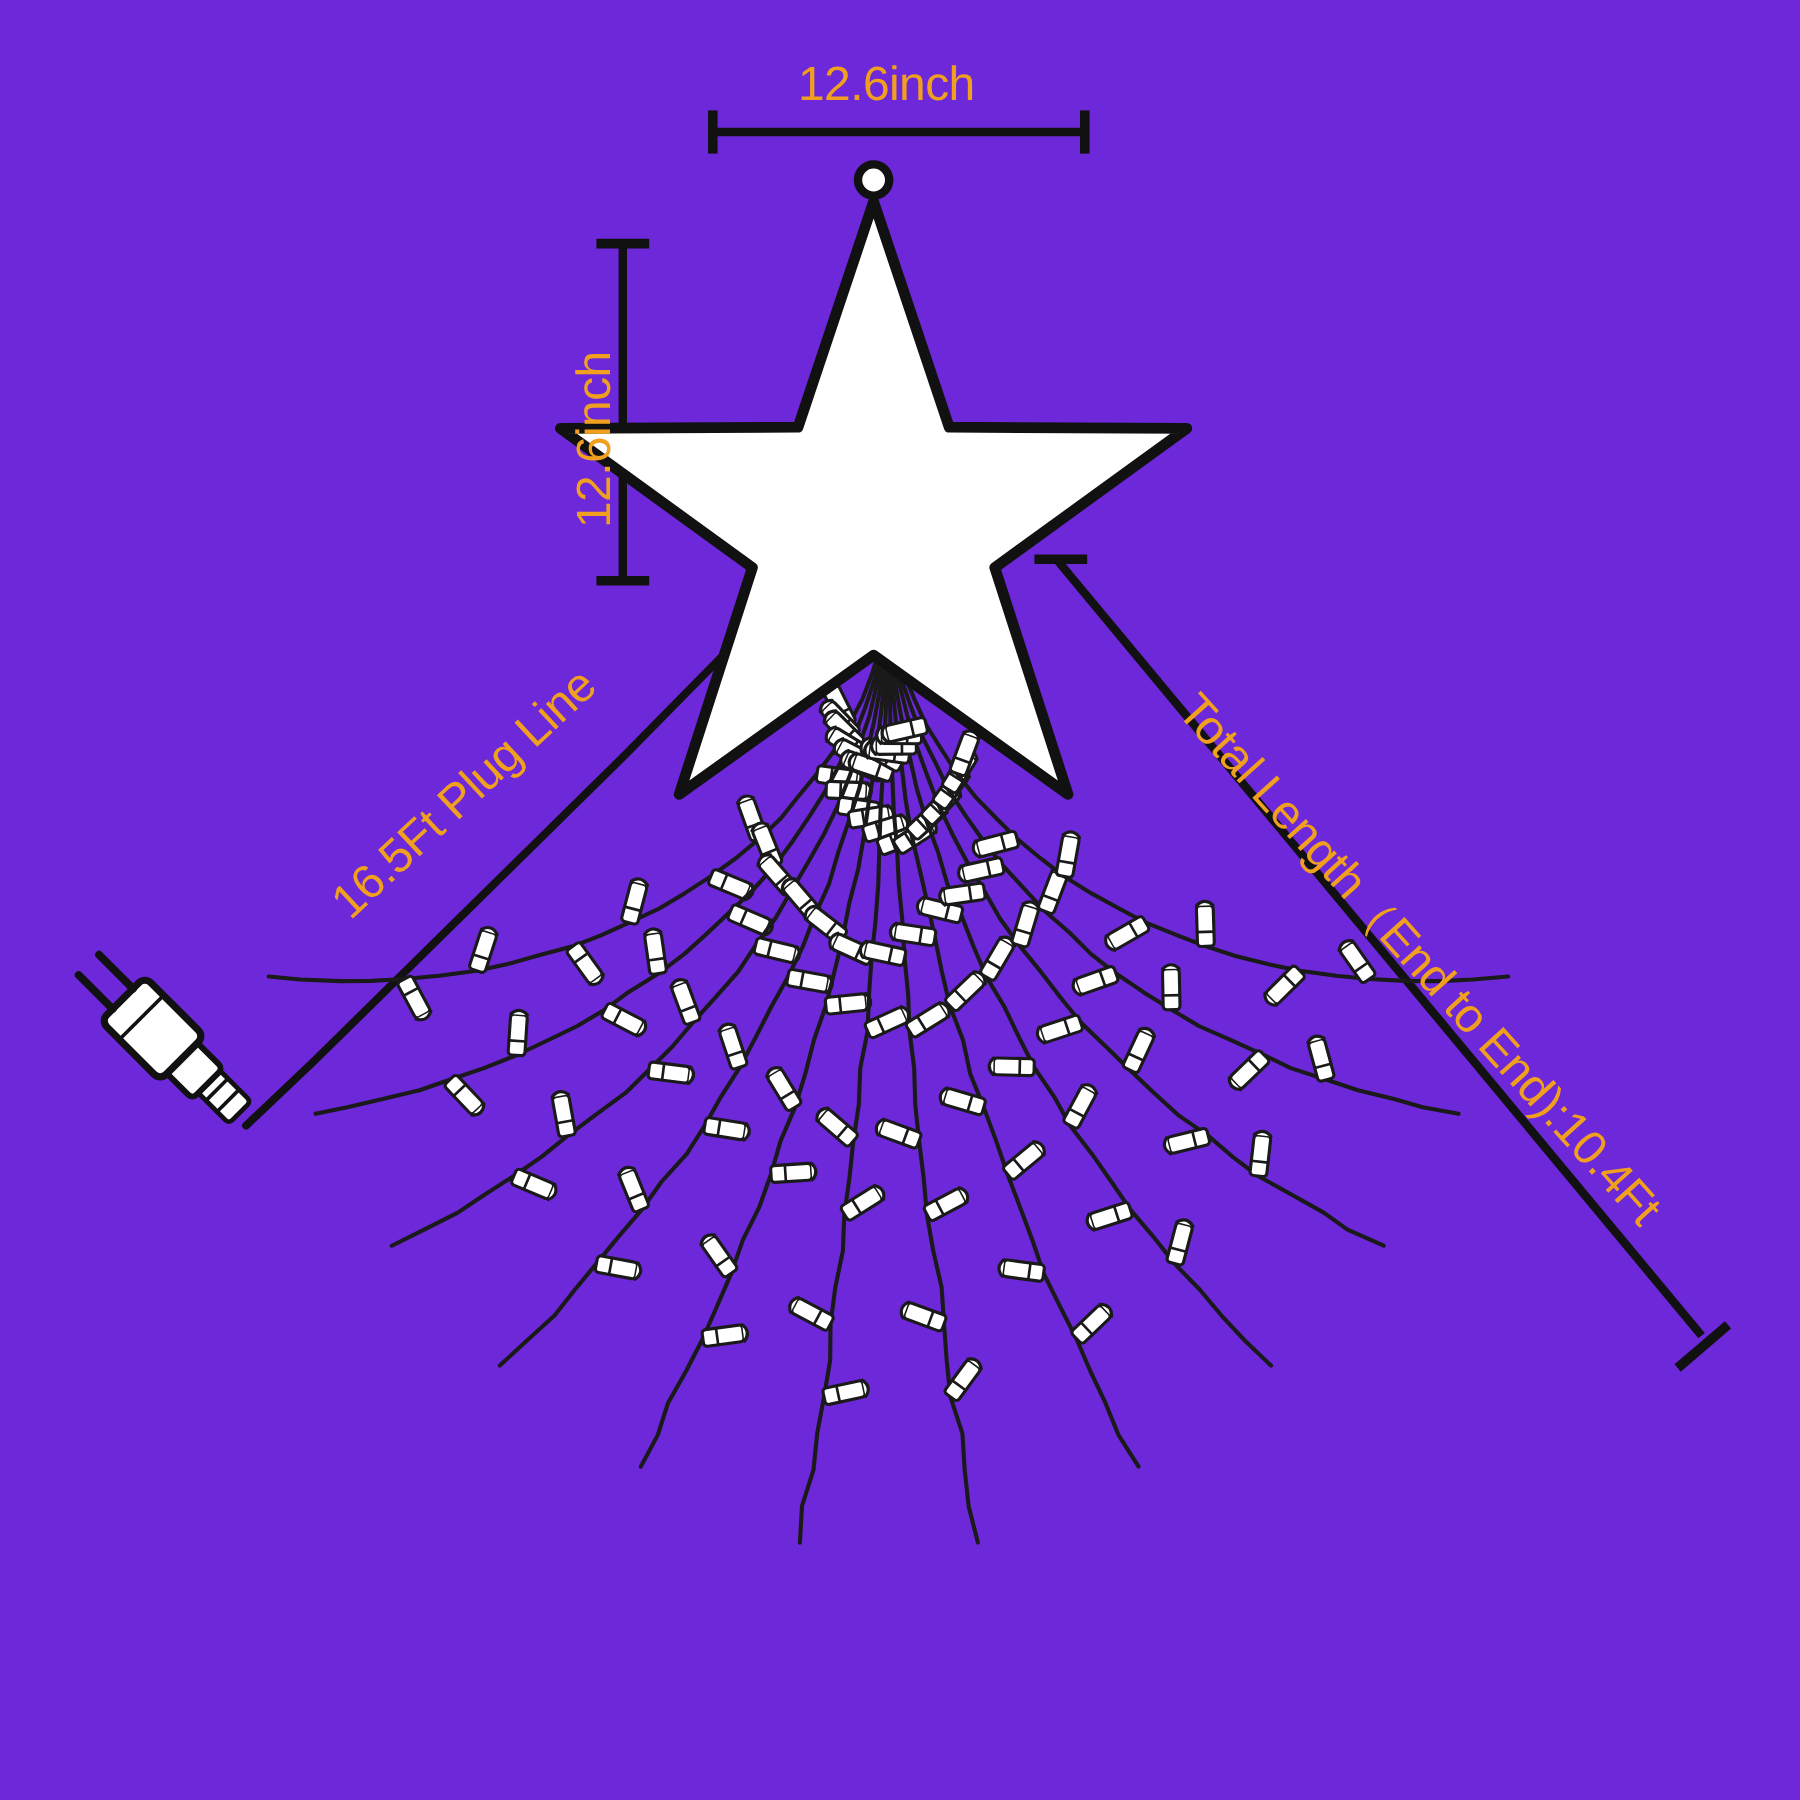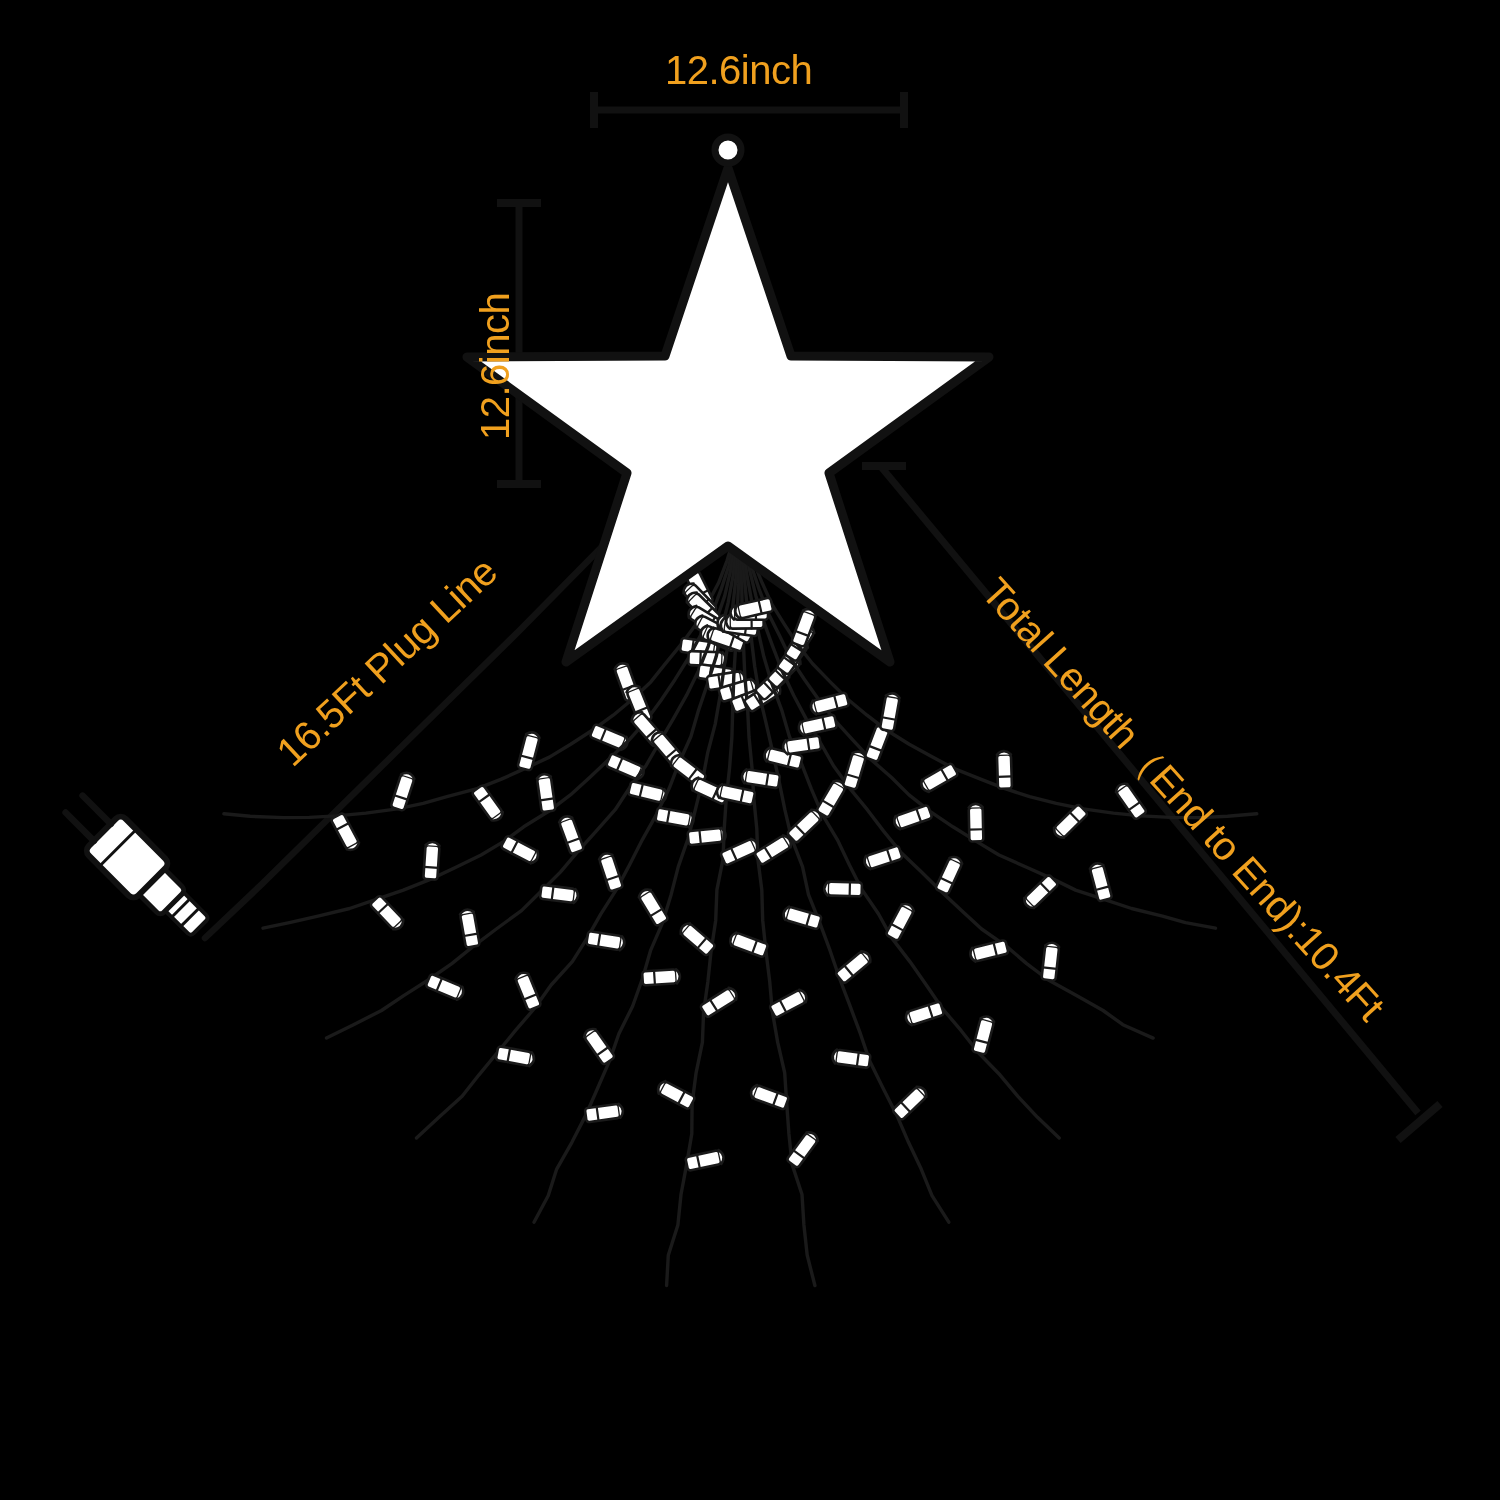--- a/index.html
+++ b/index.html
@@ -12,21 +12,21 @@
     width: 1500px;
     height: 1500px;
     font-family: "Liberation Sans", sans-serif;
     overflow: hidden;
     position: relative;
   }
   #diagram-root {
     position: relative;
     width: 1500px;
     height: 1500px;
-    background: #000000;
+    background: #6d28d9;
   }
   #diagram-svg {
     position: absolute;
     top: 0;
     left: 0;
     width: 1500px;
     height: 1500px;
     display: block;
   }
   .dim-label {

